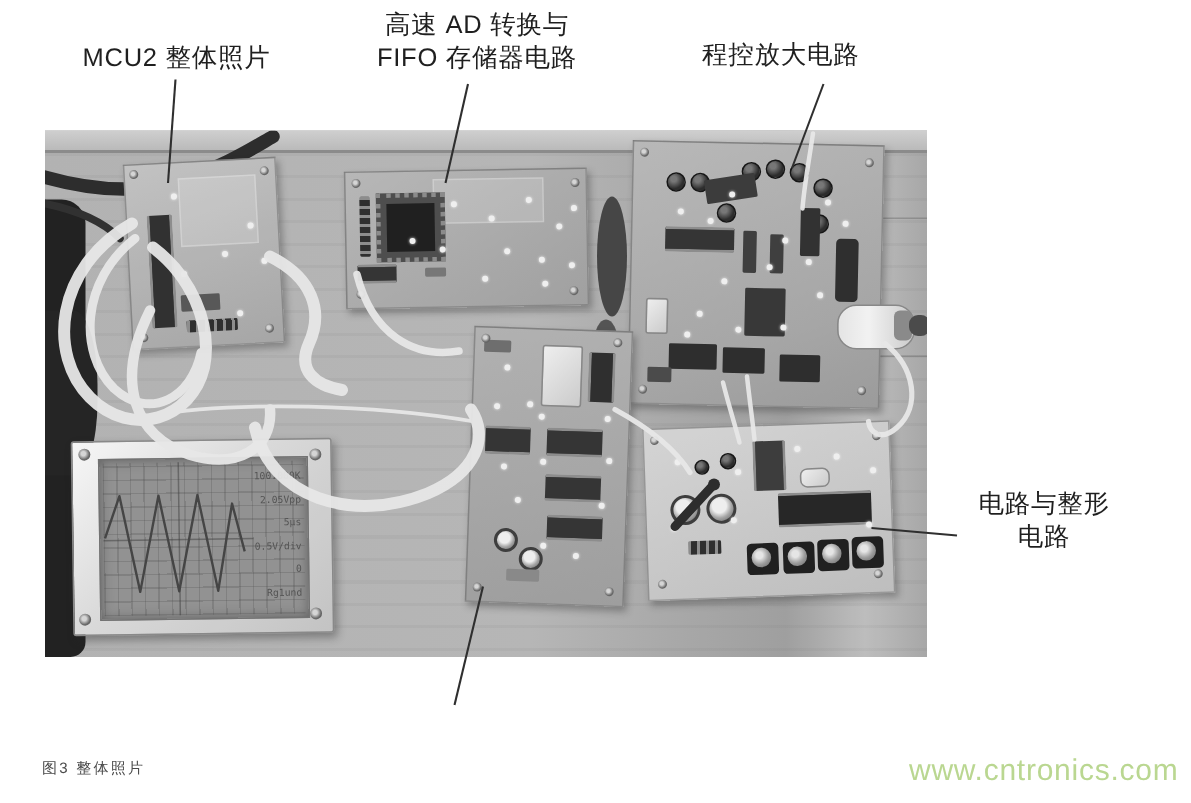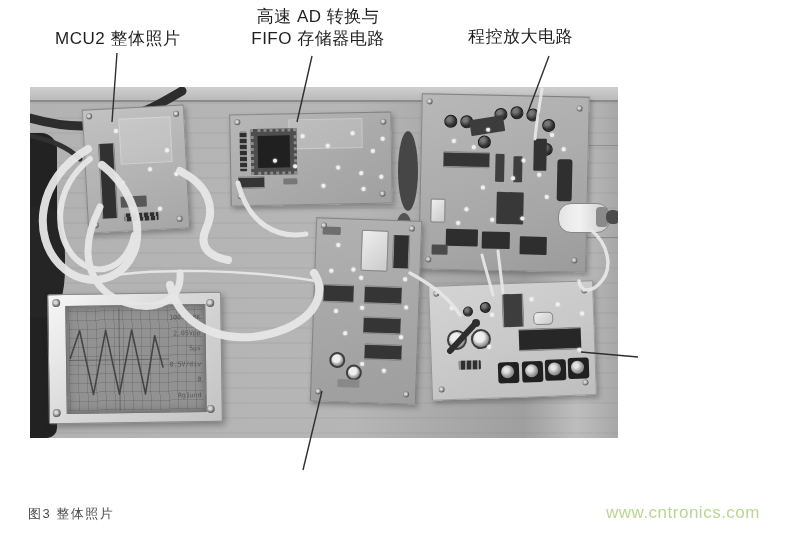--- a/index.html
+++ b/index.html
@@ -2,22 +2,22 @@
 <html><head>
 <meta charset="utf-8">
 <style>
   html,body{margin:0;padding:0;background:#ffffff;}
   .page{position:relative;width:794px;height:535px;background:#fff;overflow:hidden;
         font-family:"Liberation Sans","DejaVu Sans",sans-serif;}
 
   
   .callout{position:absolute;color:#1f1f1f;font-size:17px;letter-spacing:0.5px;line-height:22px;white-space:nowrap;}
   .callout.center{text-align:center;white-space:normal;}
-  .caption{position:absolute;left:28px;top:505px;font-size:13px;letter-spacing:1.5px;color:#4a4a4a;}
-  .watermark{position:absolute;left:606px;top:503px;font-size:17px;color:#bad791;letter-spacing:0.5px;}
+  .caption{position:absolute;left:28px;top:505px;font-size:10px;letter-spacing:1.5px;color:#4a4a4a;}
+  .watermark{position:absolute;left:606px;top:503px;font-size:20px;color:#bad791;letter-spacing:0.5px;}
 
   
   .photo{position:absolute;left:30px;top:87px;width:588px;height:351px;overflow:hidden;
          filter:grayscale(1) contrast(0.97);
          background:
            repeating-linear-gradient(180deg, rgba(110,105,98,0.08) 0 2px, rgba(0,0,0,0) 2px 15px),
            linear-gradient(90deg,#b6b3ae 0%,#bab7b2 55%,#a49f9a 84%,#c2bfba 93%,#aba8a3 100%);}
   .plank-edge{position:absolute;left:0;top:0;width:100%;height:13px;
          background:linear-gradient(#d4d1cc,#bfbcb7);border-bottom:2px solid #8e8b86;}
   .wood-seam{position:absolute;height:1px;background:rgba(85,82,78,.35);}
@@ -296,18 +296,20 @@
   <div class="callout" style="left:55px;top:28px;">MCU2 整体照片</div>
 
   <div class="callout center" style="left:230px;top:6px;width:176px;">
     <div>高速 AD 转换与</div>
     <div>FIFO 存储器电路</div>
   </div>
 
   <div class="callout" style="left:468px;top:26px;">程控放大电路</div>
 
   <div class="callout center" style="left:637px;top:325px;width:118px;">
+    <div>电路与整形</div>
+    <div>电路</div>
   </div>
 
 
   <div class="caption">图3 整体照片</div>
   <div class="watermark">www.cntronics.com</div>
 </div>
 
 </body></html>

